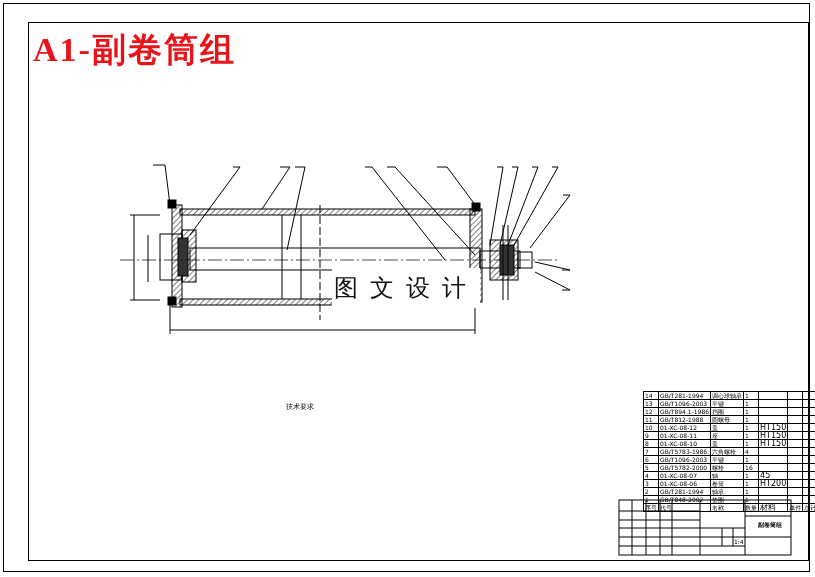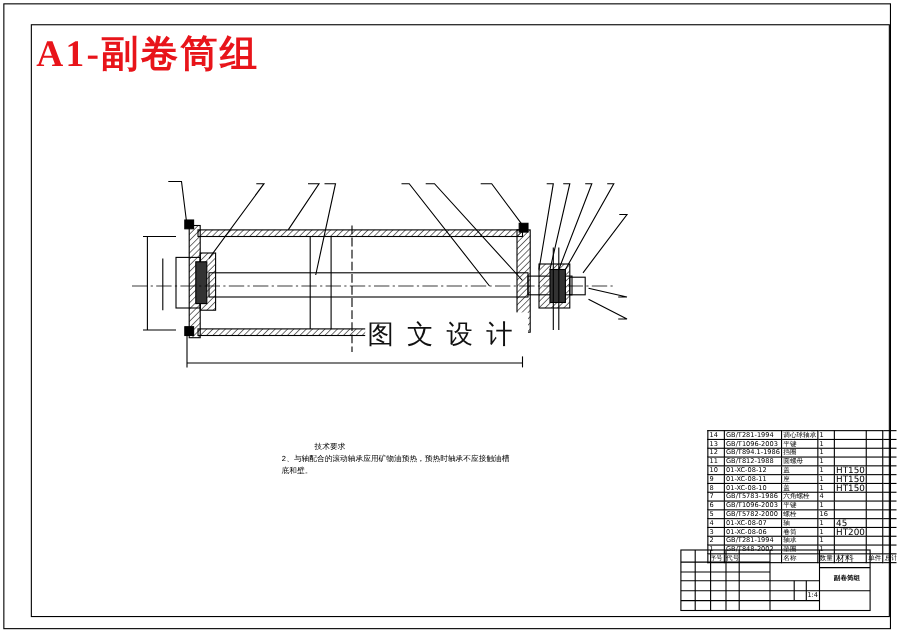--- a/index.html
+++ b/index.html
@@ -1,22 +1,22 @@
 <!DOCTYPE html>
 <html><head>
 <meta charset="utf-8">
 <style>
   html,body{margin:0;padding:0;background:#fff;}
   body{width:815px;height:577px;position:relative;overflow:hidden;font-family:"DejaVu Sans",sans-serif;}
   .outer{position:absolute;left:3px;top:3px;width:807px;height:569px;border:1.5px solid #000;box-sizing:border-box;}
   .inner{position:absolute;left:28px;top:22px;width:781px;height:539px;border:1.5px solid #000;box-sizing:border-box;}
   .title{position:absolute;left:33px;top:30px;font-family:Liberation Serif, serif;font-weight:bold;font-size:34px;color:#e8141a;letter-spacing:2px;line-height:40px;}
   svg{position:absolute;left:0;top:0;}
-  .watermark{position:absolute;left:332px;top:268px;width:148px;height:40px;background:#fff;display:flex;align-items:center;justify-content:center;font-family:"DejaVu Serif",serif;font-size:24px;letter-spacing:12px;color:#111;margin-top:16px;}
-  .tech{position:absolute;left:256px;top:402px;font-size:7px;line-height:11px;color:#000;width:210px;font-family:Liberation Mono, monospace;}
+  .watermark{position:absolute;left:332px;top:268px;width:148px;height:40px;background:#fff;display:flex;align-items:center;justify-content:center;font-family:"DejaVu Serif",serif;font-size:24px;letter-spacing:12px;color:#111;}
+  .tech{position:absolute;left:256px;top:402px;font-size:7px;line-height:11px;color:#000;width:210px;}
   .tech .th{padding-left:30px;}
   .bom{position:absolute;left:643px;top:391px;border-collapse:collapse;font-size:6px;line-height:7px;}
   .bom td{border:1px solid #000;padding:0 1px;height:6.5px;white-space:nowrap;overflow:hidden;}
   .bom .c0{width:5px;}
   .bom .c1{width:47px;}
   .bom .c2{width:47px;}
   .bom .c3{width:6px;}
   .bom .c4{width:40px;font-size:8px;}
   .bom .c5{width:10px;}
   .bom .c6{width:10px;}
@@ -92,21 +92,20 @@
     <polyline points="563,195 570,195 530,248"></polyline>
     <polyline points="562,270 570,270 535,262"></polyline>
     <polyline points="562,290 570,290 535,272"></polyline>
   </g>
 </svg>
 
 <div class="watermark">图文设计</div>
 
 <div class="tech">
   <div class="th">技术要求</div>
-  <div>2、与轴配合的滚动轴承应用矿物油预热，预热时轴承不应接触油槽底和壁。</div>
 </div>
 
 <table class="bom">
   <tbody id="bom-body">
       <tr>
         <td class="c0">14</td>
         <td class="c1">GB/T281-1994</td>
         <td class="c2">调心球轴承</td>
         <td class="c3">1</td>
         <td class="c4"></td>

